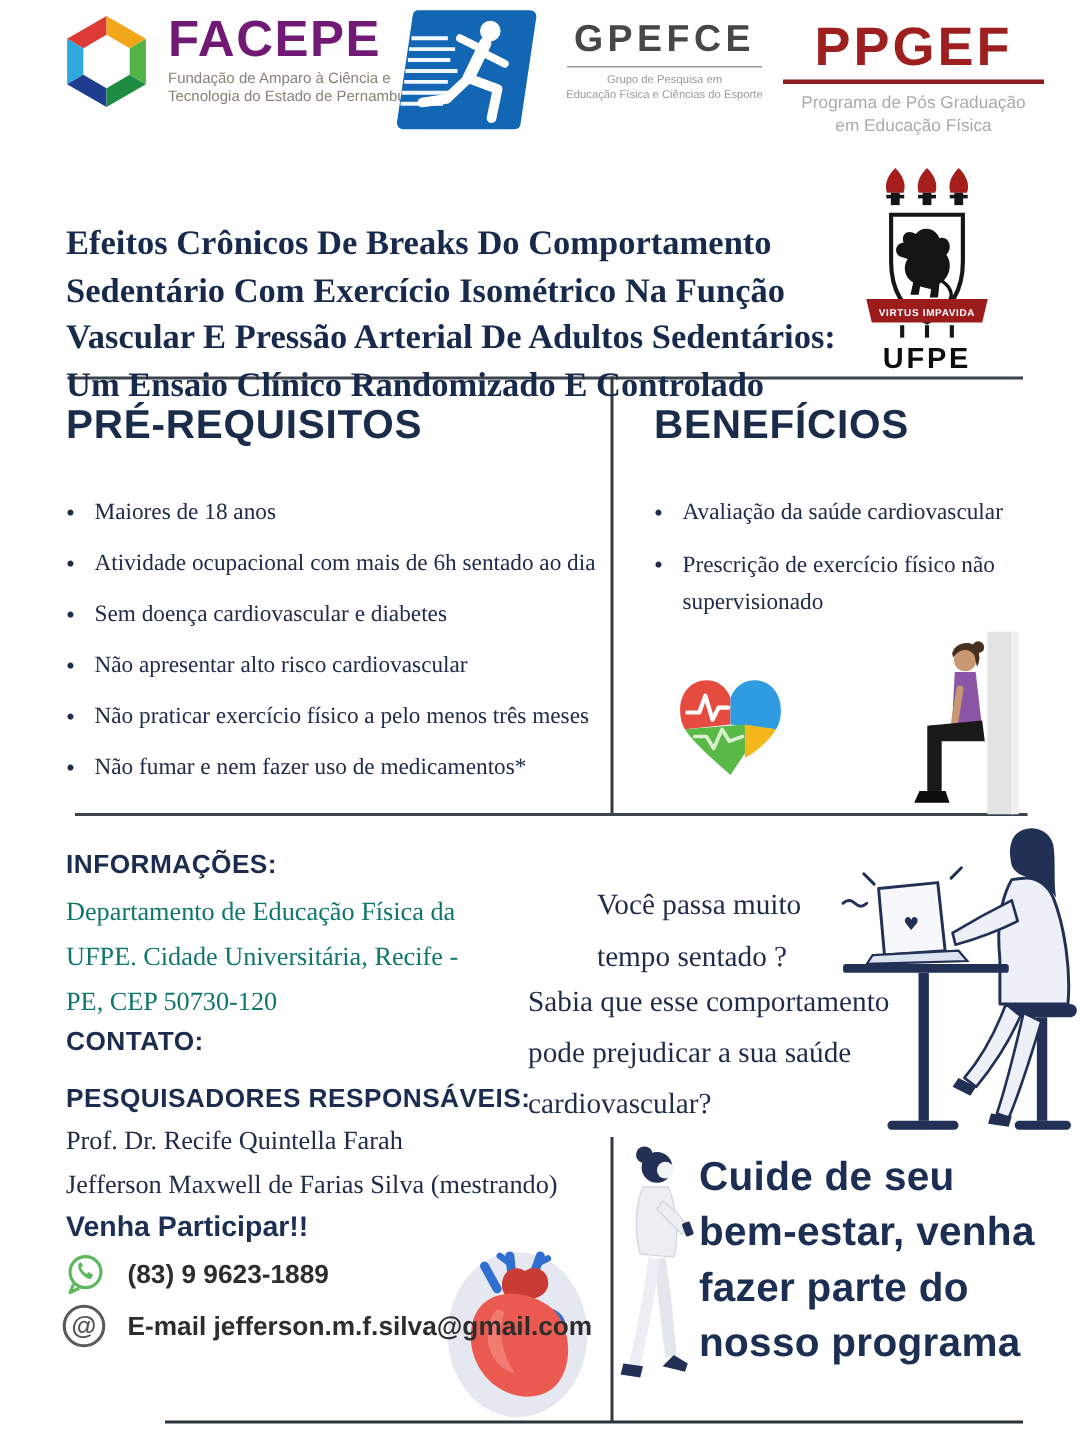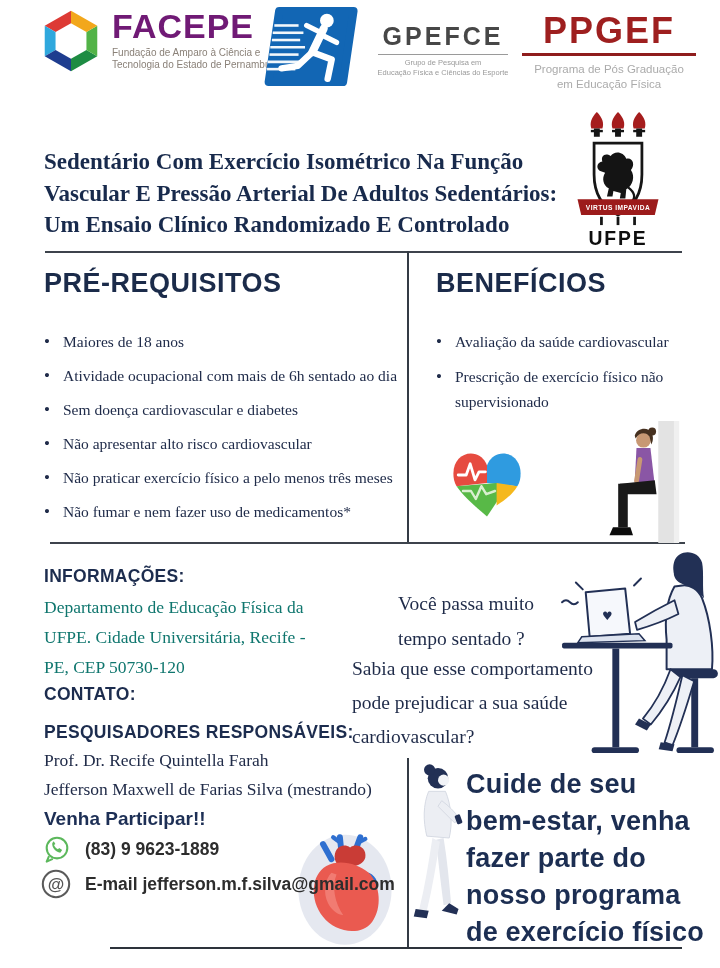--- a/index.html
+++ b/index.html
@@ -77,39 +77,40 @@
         <circle cx="79" cy="18" r="8.5" fill="#ffffff" stroke="none"></circle>
         <path d="M75,28 L61,57" stroke-width="10"></path>
         <path d="M72,33 L54,24" stroke-width="6.5"></path>
         <path d="M73,36 L91,45" stroke-width="6.5"></path>
         <path d="M61,57 L85,66 L80,90" stroke-width="8"></path>
         <path d="M61,57 L43,74 L23,77" stroke-width="8"></path>
       </g>
     </svg>
   </div>
 
-  <div class="abs" style="left:372px;top:22px;width:142px;text-align:center;">
+  <div class="abs" style="left:372px;top:12px;width:142px;text-align:center;">
     <div class="gpefce-name txt">GPEFCE</div>
     <div class="gpefce-rule"></div>
     <div class="gpefce-tag">
       <div>Grupo de Pesquisa em</div>
       <div>Educação Física e Ciências do Esporte</div>
     </div>
   </div>
 
   <div class="abs" style="left:518px;top:12px;width:182px;text-align:center;">
     <div class="ppgef-name txt">PPGEF</div>
     <div class="ppgef-rule"></div>
     <div class="ppgef-tag">
       <div>Programa de Pós Graduação</div>
       <div>em Educação Física</div>
     </div>
   </div>
 
   <div class="abs txt" style="left:44px;top:146px;">
+    <div class="study-line">Efeitos Crônicos De Breaks Do Comportamento</div>
     <div class="study-line">Sedentário Com Exercício Isométrico Na Função</div>
     <div class="study-line">Vascular E Pressão Arterial De Adultos Sedentários:</div>
     <div class="study-line">Um Ensaio Clínico Randomizado E Controlado</div>
   </div>
 
   <div class="abs" style="left:572px;top:110px;">
     <svg width="92" height="140" viewBox="0 0 100 152">
       <g>
         <path d="M27,2 C33,8 35,14 33,20 L21,20 C19,14 21,8 27,2 Z" fill="#a51d1d"></path>
         <path d="M50,2 C56,8 58,14 56,20 L44,20 C42,14 44,8 50,2 Z" fill="#a51d1d"></path>
@@ -279,16 +280,15 @@
       <path d="M24,80 C20,106 16,132 10,156 L18,158 C24,134 28,108 32,84 Z" fill="#eceef3"></path>
       <path d="M42,150 L52,156 L50,162 L34,158 Z" fill="#223055"></path>
       <path d="M6,156 L20,158 L18,166 L4,164 Z" fill="#223055"></path>
     </svg>
   </div>
   <div class="abs txt" style="left:466px;top:766px;">
     <div class="cta-line">Cuide de seu</div>
     <div class="cta-line">bem-estar, venha</div>
     <div class="cta-line">fazer parte do</div>
     <div class="cta-line">nosso programa</div>
-    <div class="cta-line">de exercício físico</div>
   </div>
 
 </div>
 
 </body></html>

